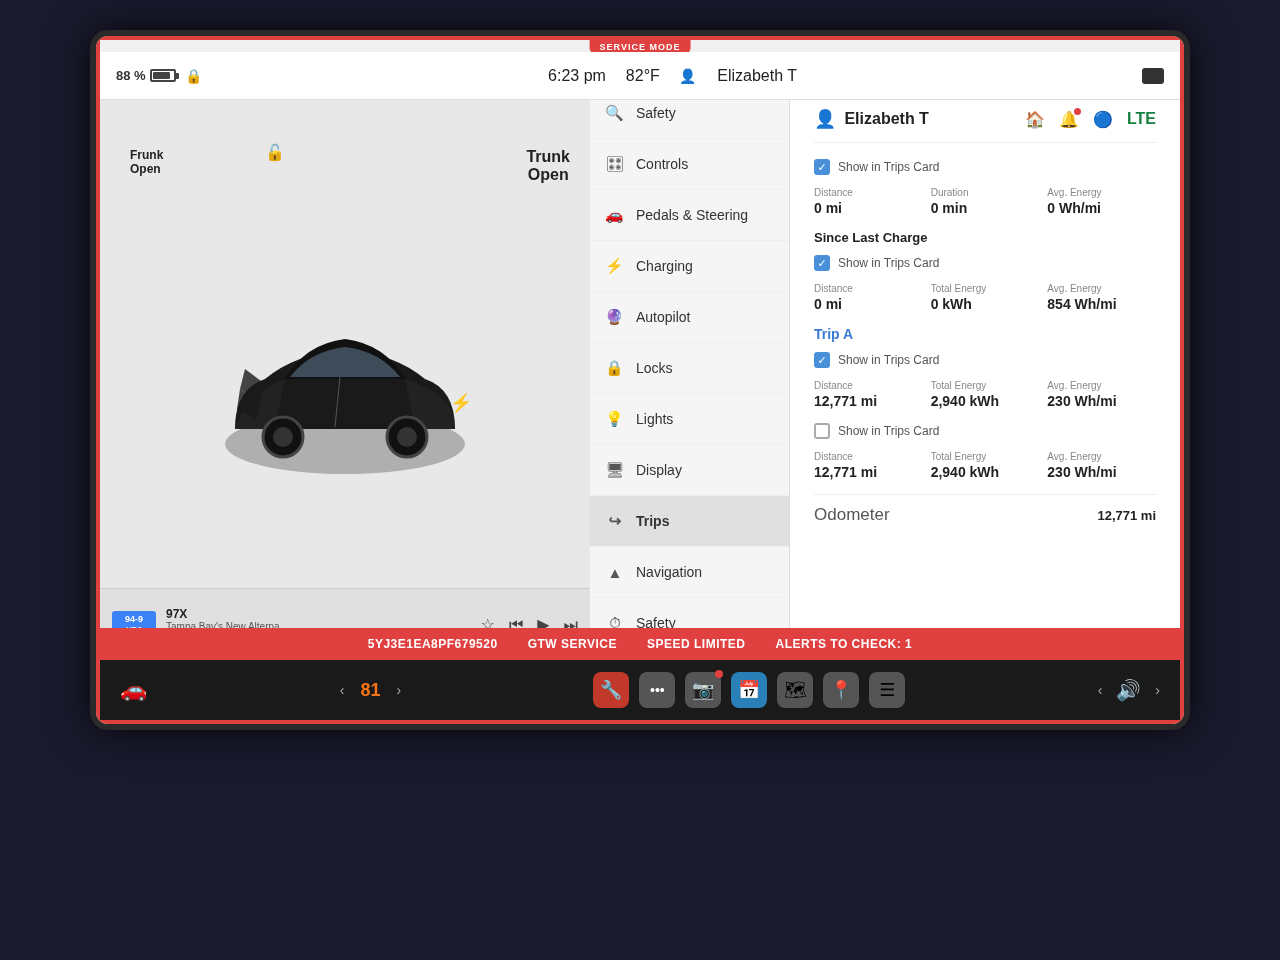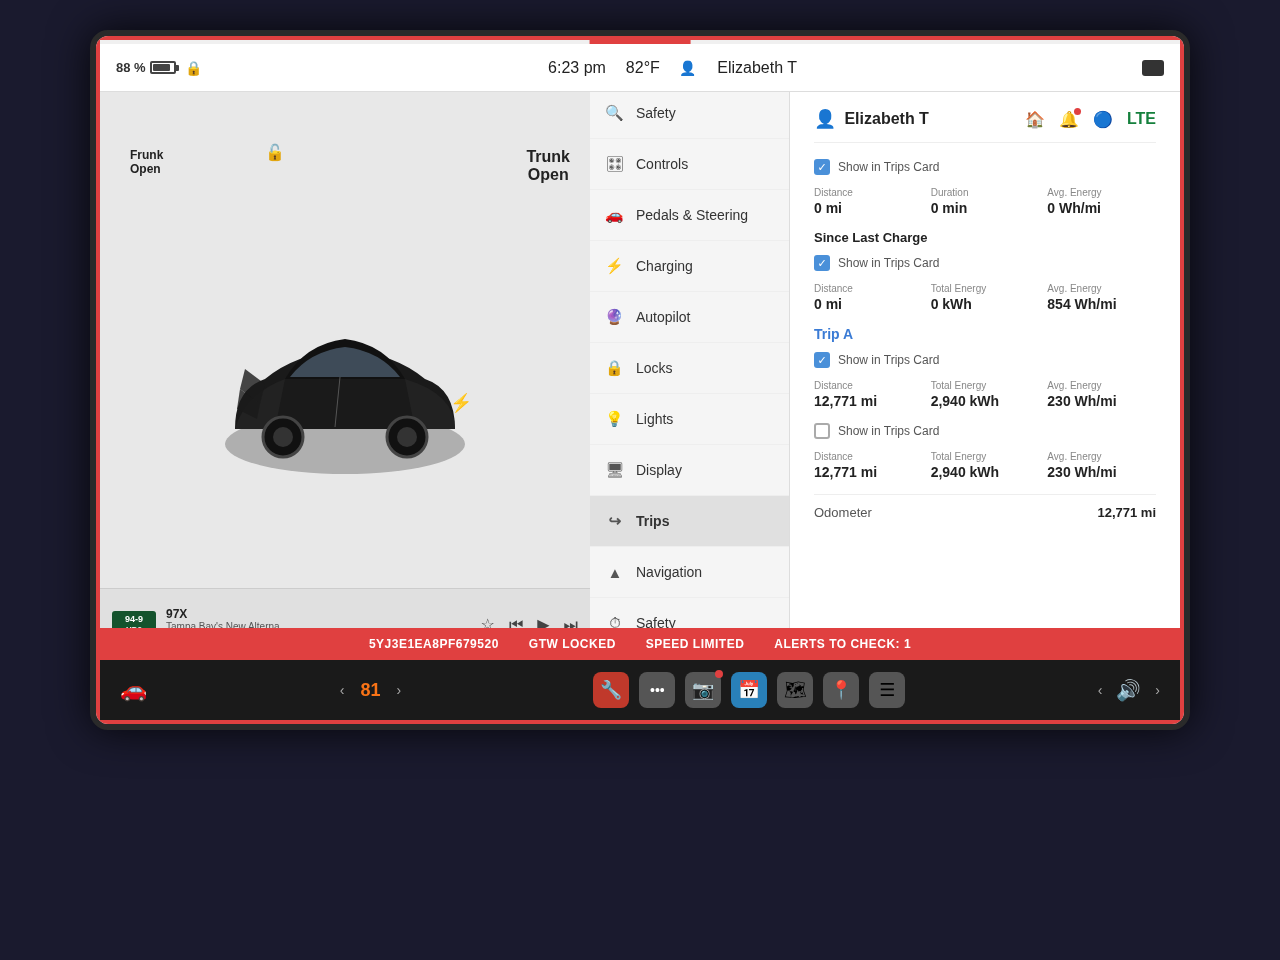--- a/index.html
+++ b/index.html
@@ -31,21 +31,21 @@
       position: absolute;
       top: 0; left: 0; right: 0; bottom: 0;
       background: #f0f0f0;
       border: 4px solid #e04040;
       overflow: hidden;
     }
 
     
     .status-bar {
       position: absolute;
-      top: 4px; left: 0; right: 0;
+      top: 12px; left: 0; right: 0;
       height: 48px;
       background: #fff;
       display: flex;
       align-items: center;
       justify-content: space-between;
       padding: 0 16px;
       border-bottom: 1px solid #ddd;
       z-index: 10;
     }
 
@@ -191,21 +191,21 @@
       height: 72px;
       background: #e0e0e0;
       border-top: 1px solid #ccc;
       display: flex;
       align-items: center;
       padding: 0 12px;
       gap: 10px;
     }
 
     .radio-badge {
-      background: #14532d;
+      background: #3b82f6;
       color: #fff;
       font-size: 9px;
       font-weight: 700;
       padding: 3px 6px;
       border-radius: 3px;
       line-height: 1.2;
       text-align: center;
       min-width: 44px;
     }
 
@@ -398,21 +398,21 @@
     .odometer-row {
       display: flex;
       align-items: center;
       justify-content: space-between;
       margin-top: 14px;
       padding-top: 10px;
       border-top: 1px solid #eee;
     }
 
     .odometer-label {
-      font-size: 13px;
+      font-size: 17px;
       color: #555;
       text-align: right;
     }
 
     .odometer-value {
       font-size: 13px;
       font-weight: 600;
       color: #222;
     }
 
@@ -767,21 +767,21 @@
         <div class="odometer-row">
           <span class="odometer-label">Odometer</span>
           <span class="odometer-value">12,771 mi</span>
         </div>
 
       </div>
     </div>
 
     <div class="alert-bar">
       <span>5YJ3E1EA8PF679520</span>
-      <span>GTW LOCKED</span>
+      <span>GTW SERVICE</span>
       <span>SPEED LIMITED</span>
       <span>ALERTS TO CHECK: 1</span>
     </div>
 
     <div class="taskbar">
       <div class="taskbar-left">
         <span class="car-taskbar-icon">🚗</span>
       </div>
       <div class="taskbar-center">
         <span class="speed-arrow">‹</span>

